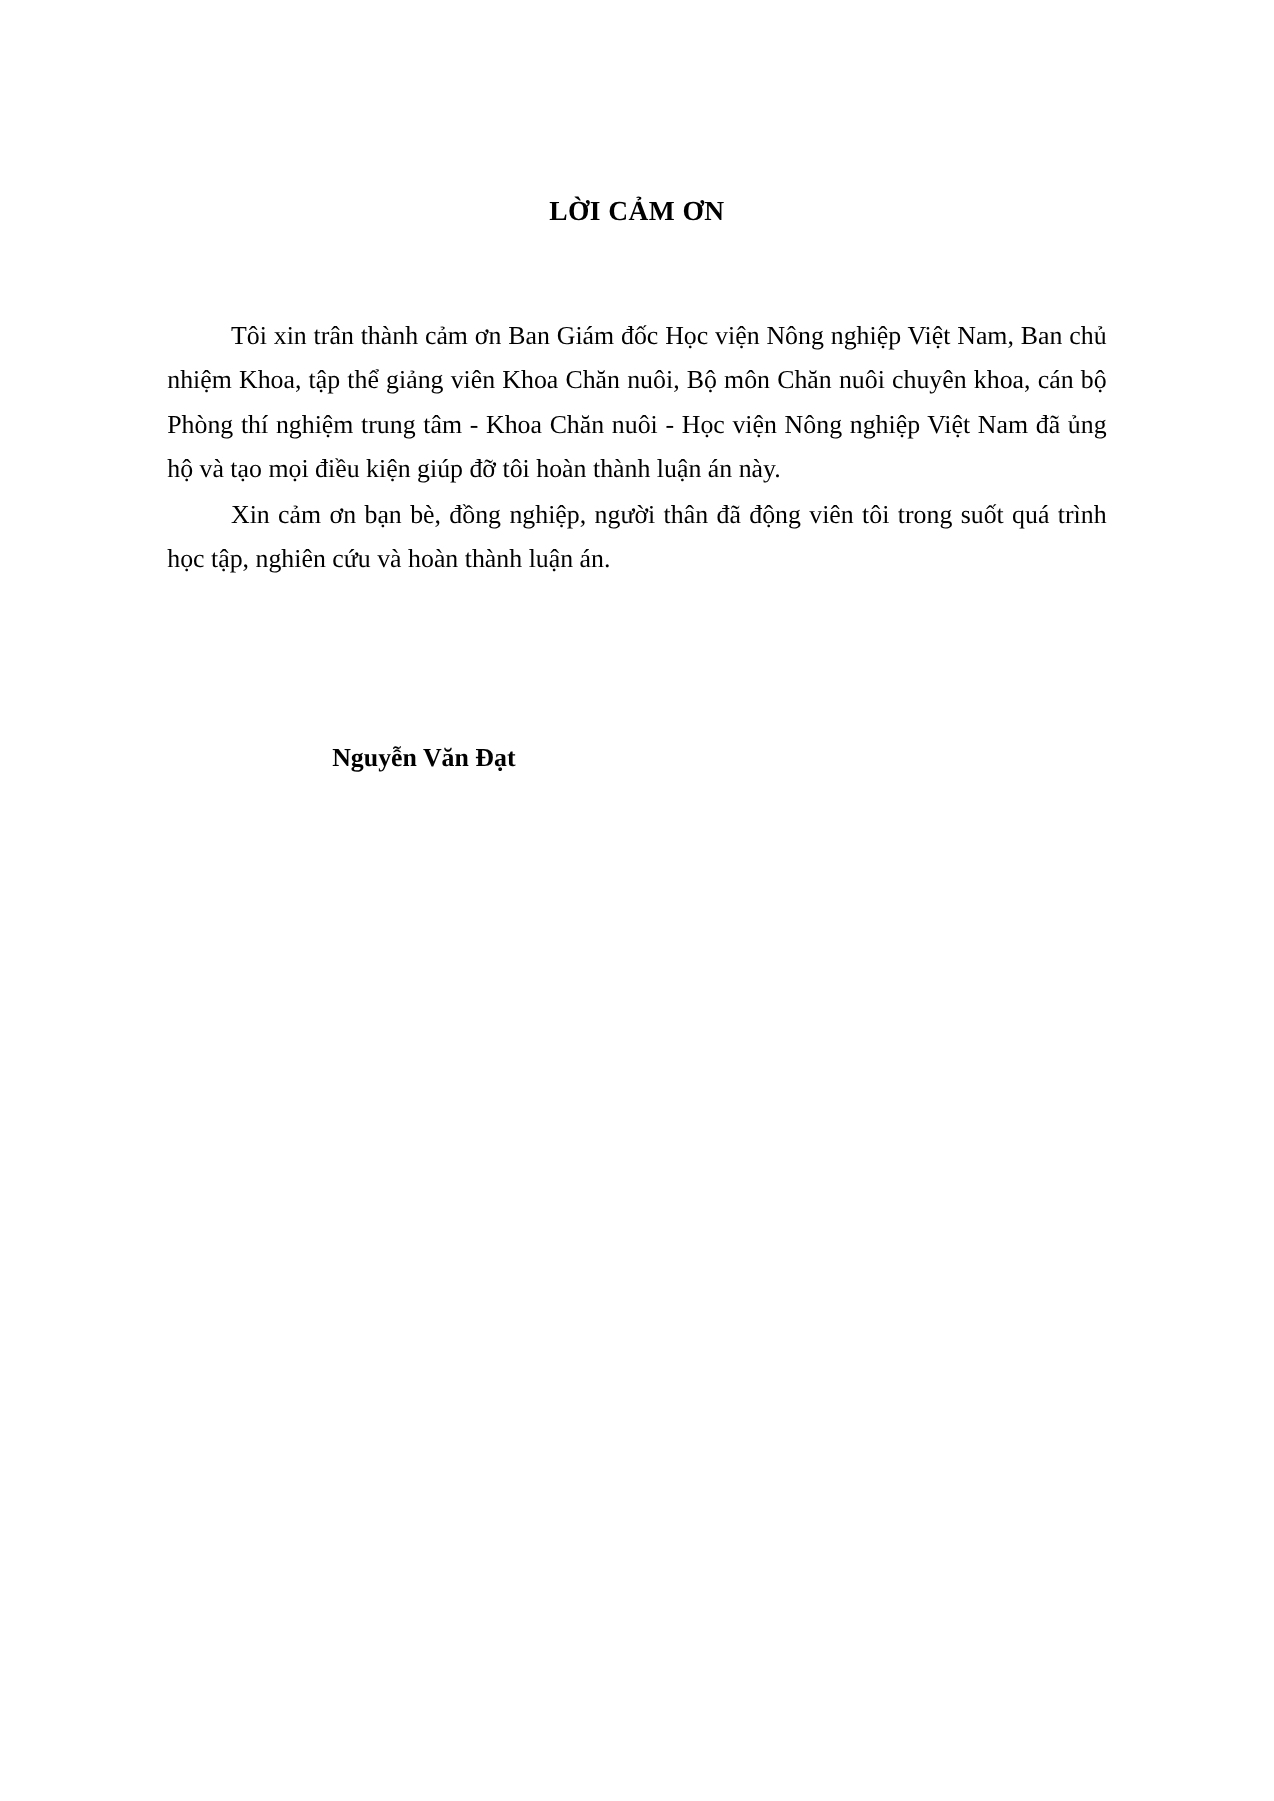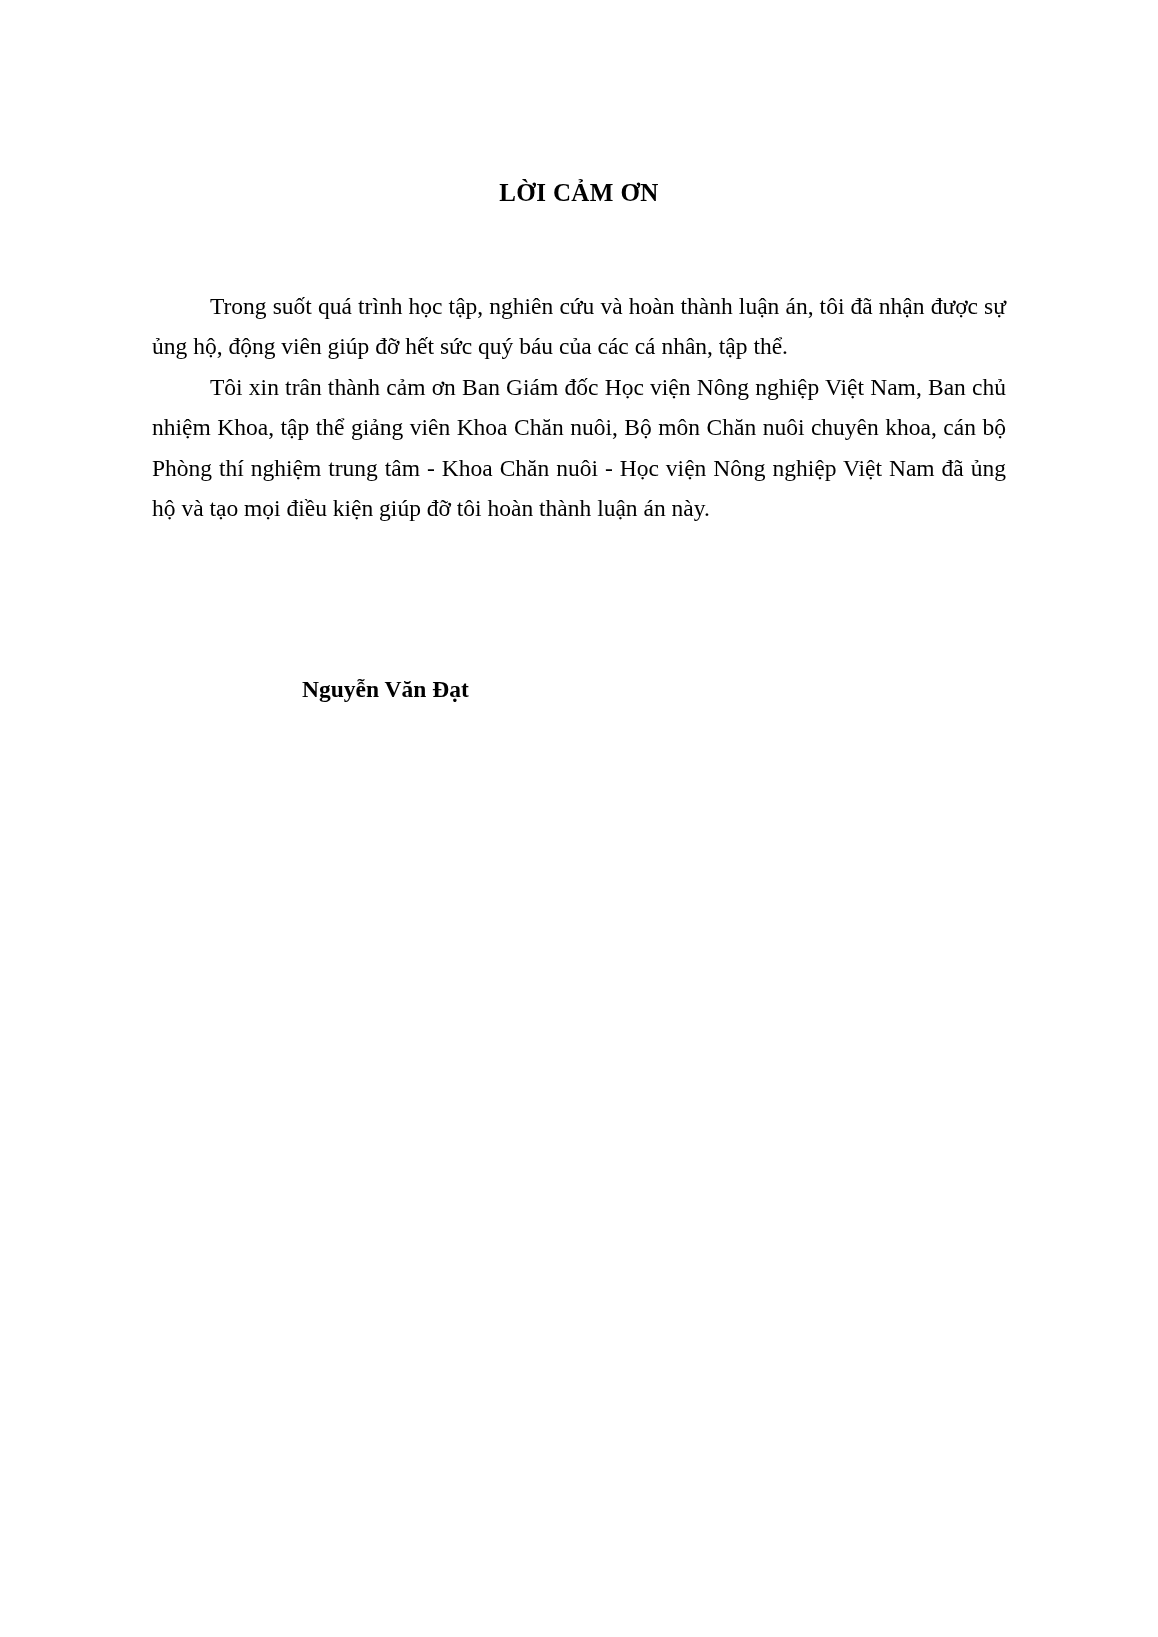--- a/index.html
+++ b/index.html
@@ -74,22 +74,22 @@
 </style>
 </head>
 <body>
 
 <div class="page">
   <div class="content">
 
     <h1 class="doc-title">LỜI CẢM ƠN</h1>
 
     <div class="body-text">
-      <p class="para">Trong suốt quá trình học tập, nghiên cứu và hoàn thành luận án, tôi đã nhận được sự ủng hộ, động viên giúp đỡ hết sức quý báu của các cá nhân, tập thể.</p>
       <p class="para">Tôi xin trân thành cảm ơn Ban Giám đốc Học viện Nông nghiệp Việt Nam, Ban chủ nhiệm Khoa, tập thể giảng viên Khoa Chăn nuôi, Bộ môn Chăn nuôi chuyên khoa, cán bộ Phòng thí nghiệm trung tâm - Khoa Chăn nuôi - Học viện Nông nghiệp Việt Nam đã ủng hộ và tạo mọi điều kiện giúp đỡ tôi hoàn thành luận án này.</p>
+      <p class="para">Xin cảm ơn bạn bè, đồng nghiệp, người thân đã động viên tôi trong suốt quá trình học tập, nghiên cứu và hoàn thành luận án.</p>
     </div>
 
 
     <div class="signature-name">Nguyễn Văn Đạt</div>
 
   </div>
 
   <div class="page-number">ii</div>
 </div>
 

